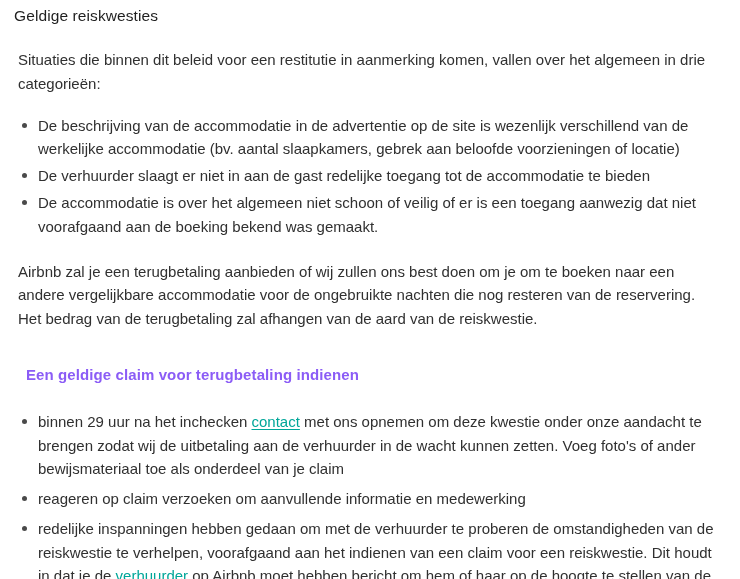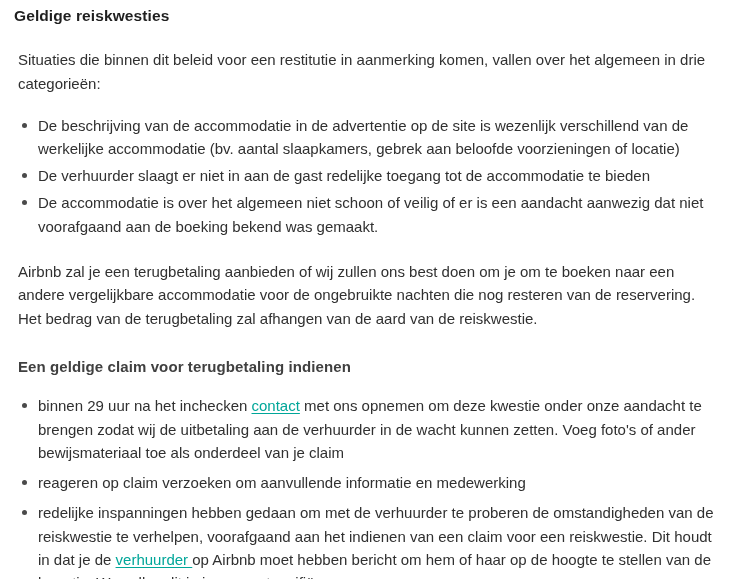--- a/index.html
+++ b/index.html
@@ -15,32 +15,32 @@
     color: #2b2b2b;
     -webkit-font-smoothing: antialiased;
   }
   .page {
     padding: 0 14px 0 14px;
     box-sizing: border-box;
     width: 740px;
   }
   h2.section-heading {
     font-size: 15.5px;
-    font-weight: bold;
+    font-weight: normal;
     color: #1f1f1f;
     margin: 0;
     padding: 6px 0 0 0;
     line-height: 1.3;
     letter-spacing: 0.1px;
   }
   h3.sub-heading {
     font-size: 15px;
     font-weight: bold;
-    color: #404040;
-    margin: 4px;
+    color: #8b5cf6;
+    margin: 12px;
     padding: 22px 0 0 0;
     line-height: 1.3;
     letter-spacing: 0.1px;
   }
   p.para {
     font-size: 15px;
     line-height: 1.58;
     color: #303030;
     margin: 4px;
     padding: 18px 0 0 0;
@@ -83,21 +83,21 @@
 
 <div class="page">
 
   <h2 class="section-heading">Geldige reiskwesties</h2>
 
   <p class="para">Situaties die binnen dit beleid voor een restitutie in aanmerking komen, vallen over het algemeen in drie categorieën:</p>
 
   <ul class="bullets">
     <li>De beschrijving van de accommodatie in de advertentie op de site is wezenlijk verschillend van de werkelijke accommodatie (bv. aantal slaapkamers, gebrek aan beloofde voorzieningen of locatie)</li>
     <li>De verhuurder slaagt er niet in aan de gast redelijke toegang tot de accommodatie te bieden</li>
-    <li>De accommodatie is over het algemeen niet schoon of veilig of er is een aandacht aanwezig dat niet voorafgaand aan de boeking bekend was gemaakt.</li>
+    <li>De accommodatie is over het algemeen niet schoon of veilig of er is een toegang aanwezig dat niet voorafgaand aan de boeking bekend was gemaakt.</li>
   </ul>
 
   <p class="para">Airbnb zal je een terugbetaling aanbieden of wij zullen ons best doen om je om te boeken naar een andere vergelijkbare accommodatie voor de ongebruikte nachten die nog resteren van de reservering. Het bedrag van de terugbetaling zal afhangen van de aard van de reiskwestie.</p>
 
   <h3 class="sub-heading">Een geldige claim voor terugbetaling indienen</h3>
 
 
   <ul class="bullets second">
     <li><span>binnen 29 uur na het inchecken </span><a class="inline-link" href="#">contact</a><span> met ons opnemen om deze kwestie onder onze aandacht te brengen zodat wij de uitbetaling aan de verhuurder in de wacht kunnen zetten. Voeg foto's of ander bewijsmateriaal toe als onderdeel van je claim</span></li>
     <li>reageren op claim verzoeken om aanvullende informatie en medewerking</li>

